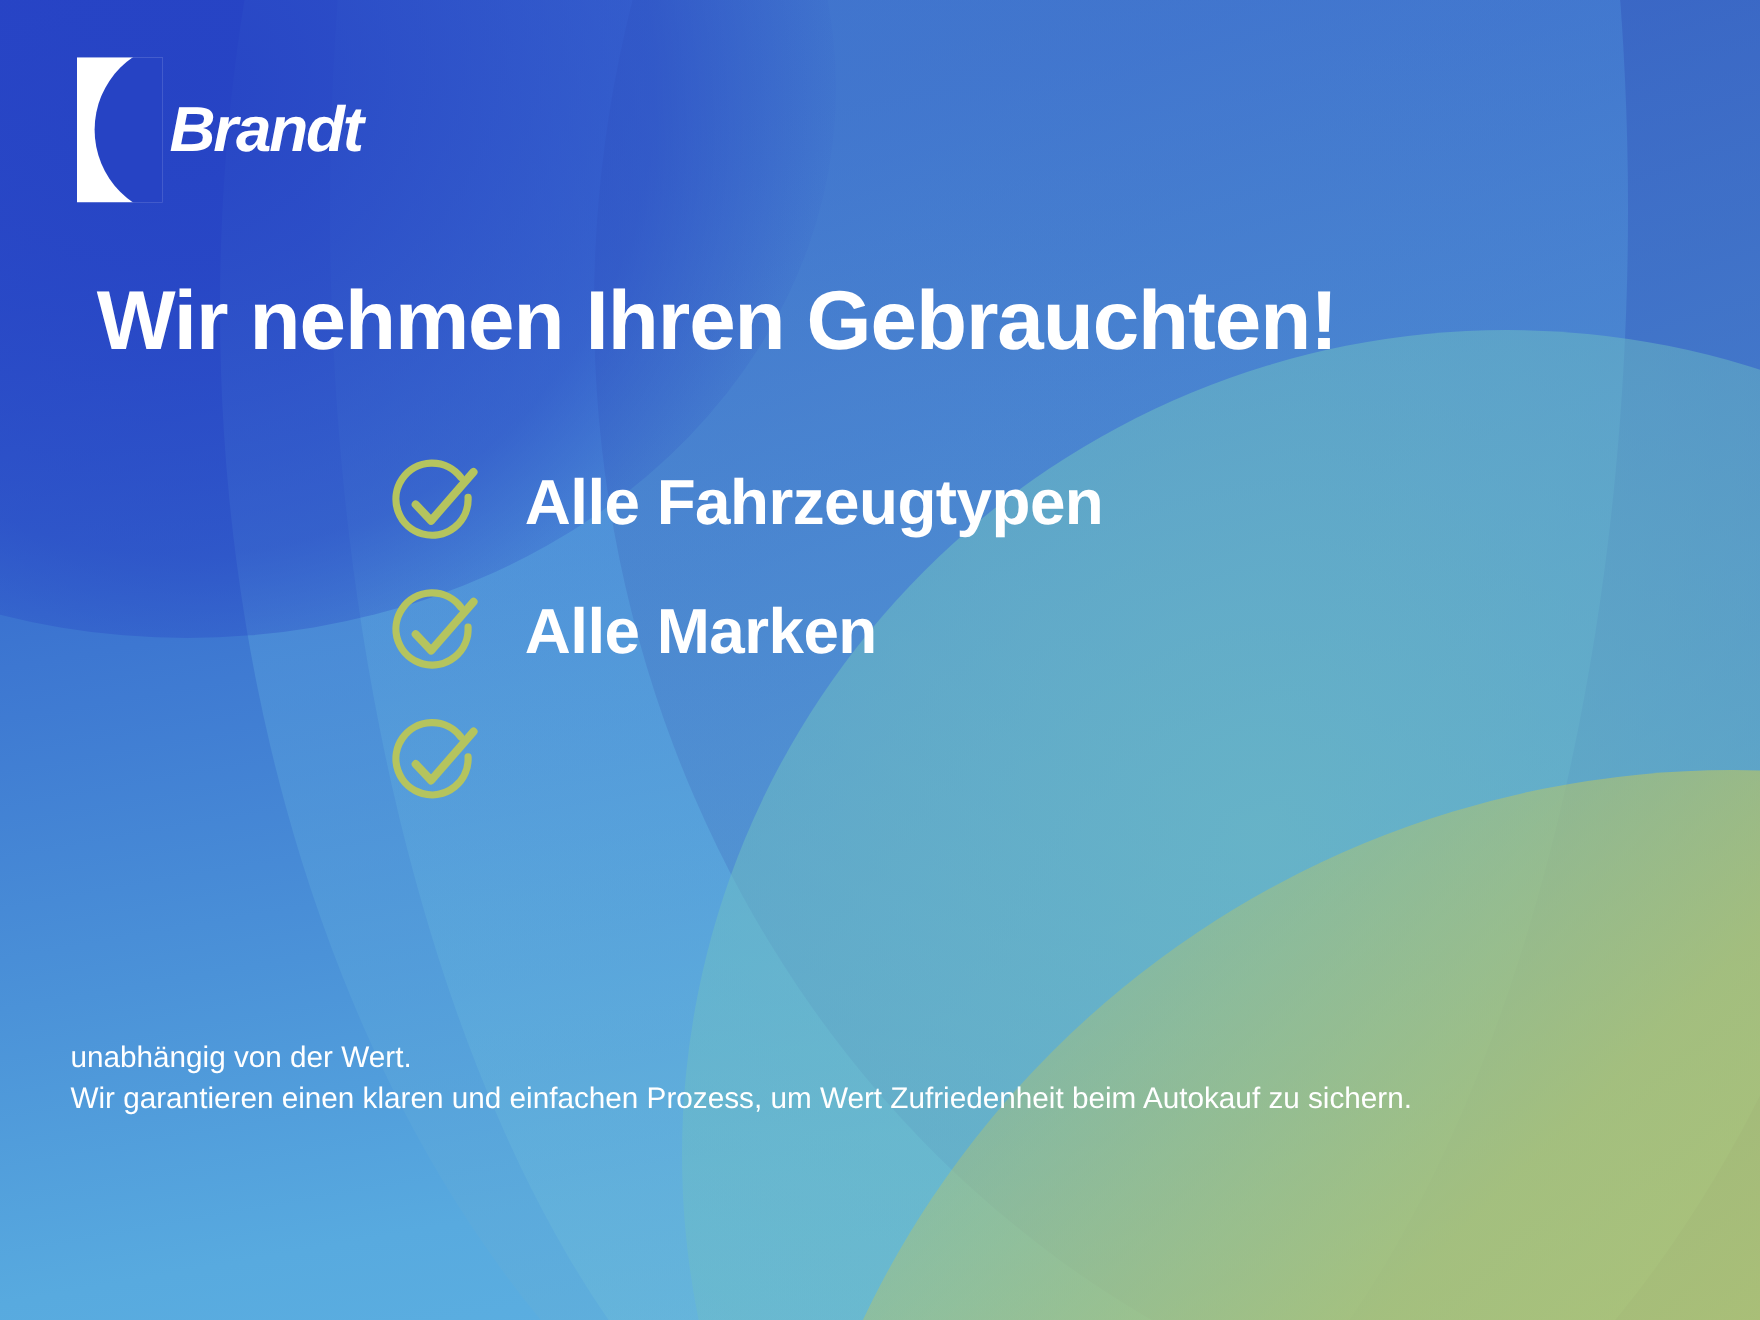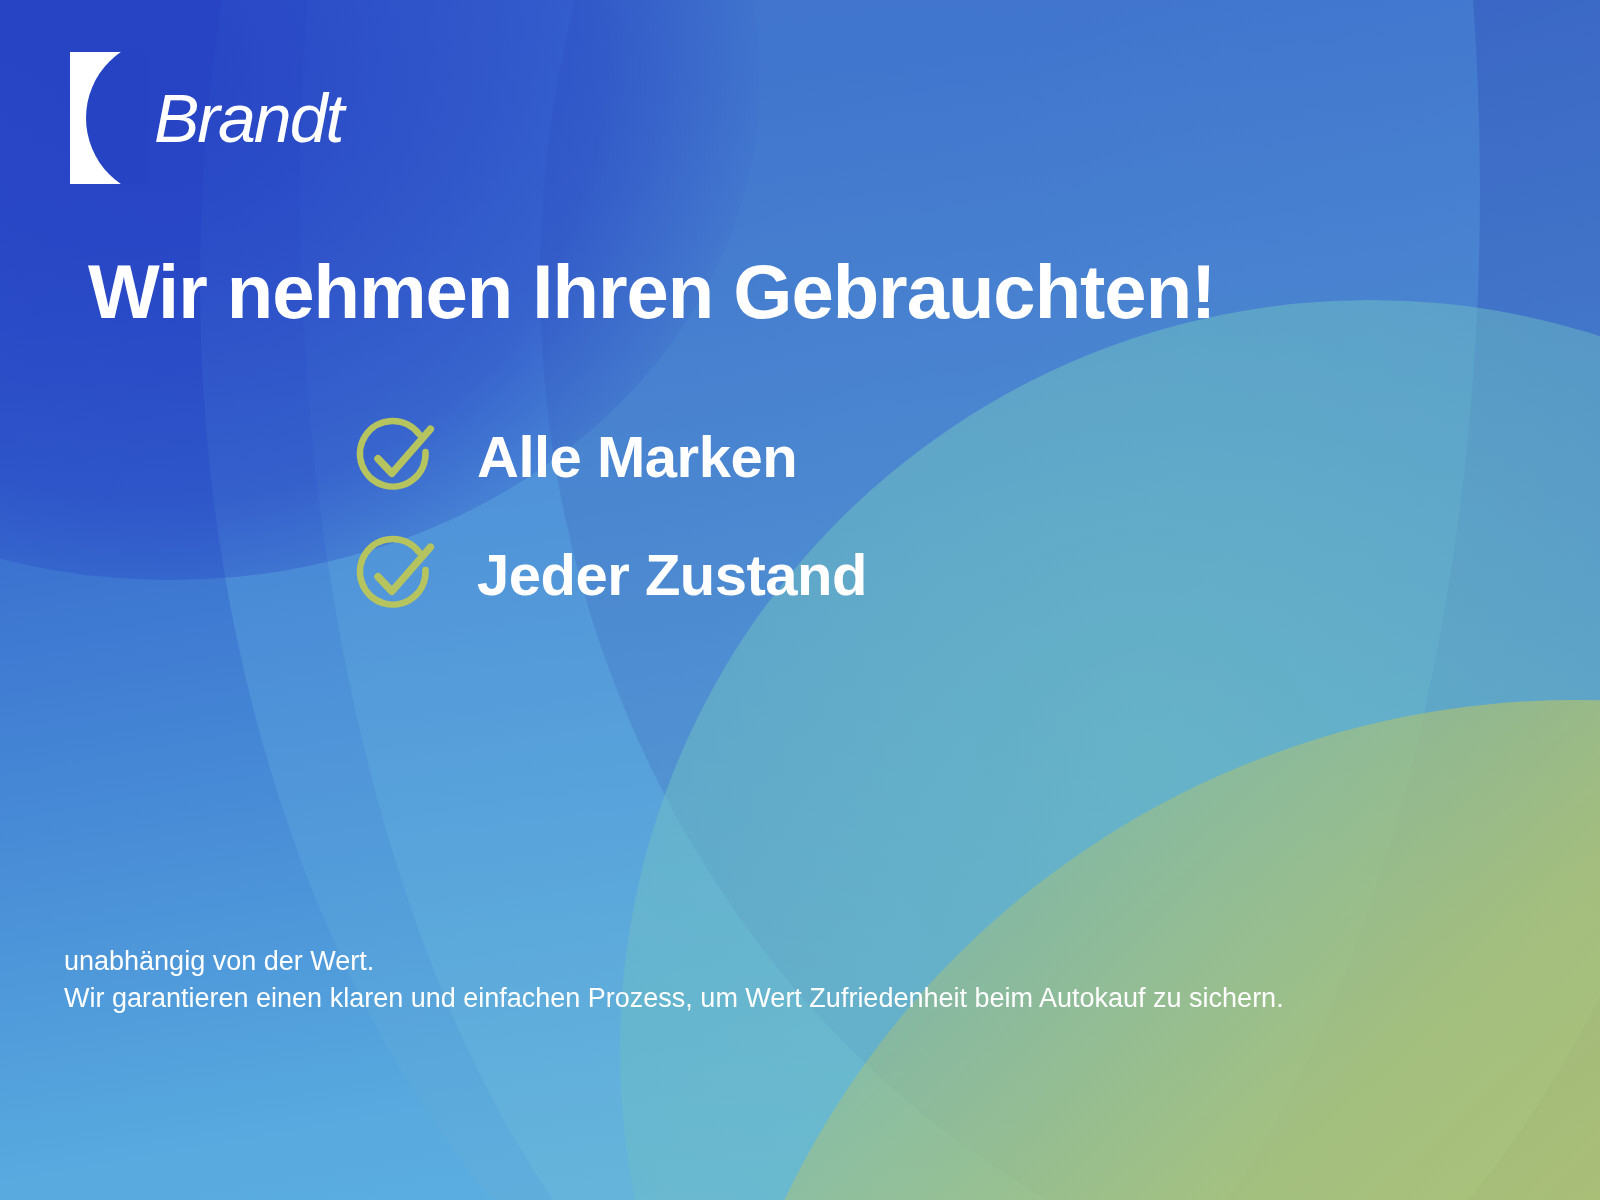--- a/index.html
+++ b/index.html
@@ -126,22 +126,22 @@
     align-items: center;
   }
   .logo-mark {
     width: 78px;
     height: 132px;
     flex: none;
   }
   .logo-word {
     margin-left: 6px;
     color: #ffffff;
-    font-size: 68px;
-    font-weight: normal;
+    font-size: 58px;
+    font-weight: bold;
     font-style: italic;
     letter-spacing: -2px;
     line-height: 1;
   }
 
   
   .headline {
     position: absolute;
     left: 88px;
     top: 240px;
@@ -216,35 +216,41 @@
         <path d="M78 0 A66 66 0 0 0 78 132 L78 0 Z" fill="none"></path>
         <circle cx="96" cy="66" r="80" fill="#2643c4"></circle>
       </svg>
       <div class="logo-word">Brandt</div>
     </div>
 
     <div class="headline">Wir nehmen Ihren Gebrauchten!</div>
 
     <div class="features">
 
+      <div class="feature-row">
+        <svg class="check-icon" viewBox="0 0 100 100">
+          <path d="M78 22 A40 40 0 1 0 86 44" fill="none" stroke="#b5c45e" stroke-width="8" stroke-linecap="round"></path>
+          <polyline points="28,52 45,70 92,16" fill="none" stroke="#b5c45e" stroke-width="9" stroke-linecap="round" stroke-linejoin="round"></polyline>
+        </svg>
+        <div class="feature-label">Alle Fahrzeugtypen</div>
+      </div>
 
       <div class="feature-row">
         <svg class="check-icon" viewBox="0 0 100 100">
           <path d="M78 22 A40 40 0 1 0 86 44" fill="none" stroke="#b5c45e" stroke-width="8" stroke-linecap="round"></path>
           <polyline points="28,52 45,70 92,16" fill="none" stroke="#b5c45e" stroke-width="9" stroke-linecap="round" stroke-linejoin="round"></polyline>
         </svg>
         <div class="feature-label">Alle Marken</div>
       </div>
 
       <div class="feature-row">
         <svg class="check-icon" viewBox="0 0 100 100">
           <path d="M78 22 A40 40 0 1 0 86 44" fill="none" stroke="#b5c45e" stroke-width="8" stroke-linecap="round"></path>
           <polyline points="28,52 45,70 92,16" fill="none" stroke="#b5c45e" stroke-width="9" stroke-linecap="round" stroke-linejoin="round"></polyline>
         </svg>
-        <div class="feature-label">Jeder Zustand</div>
       </div>
 
 
     </div>
 
     <div class="footnote">
       <div>unabhängig von der Wert.</div>
       <div>Wir garantieren einen klaren und einfachen Prozess, um Wert Zufriedenheit beim Autokauf zu sichern.</div>
     </div>
 

